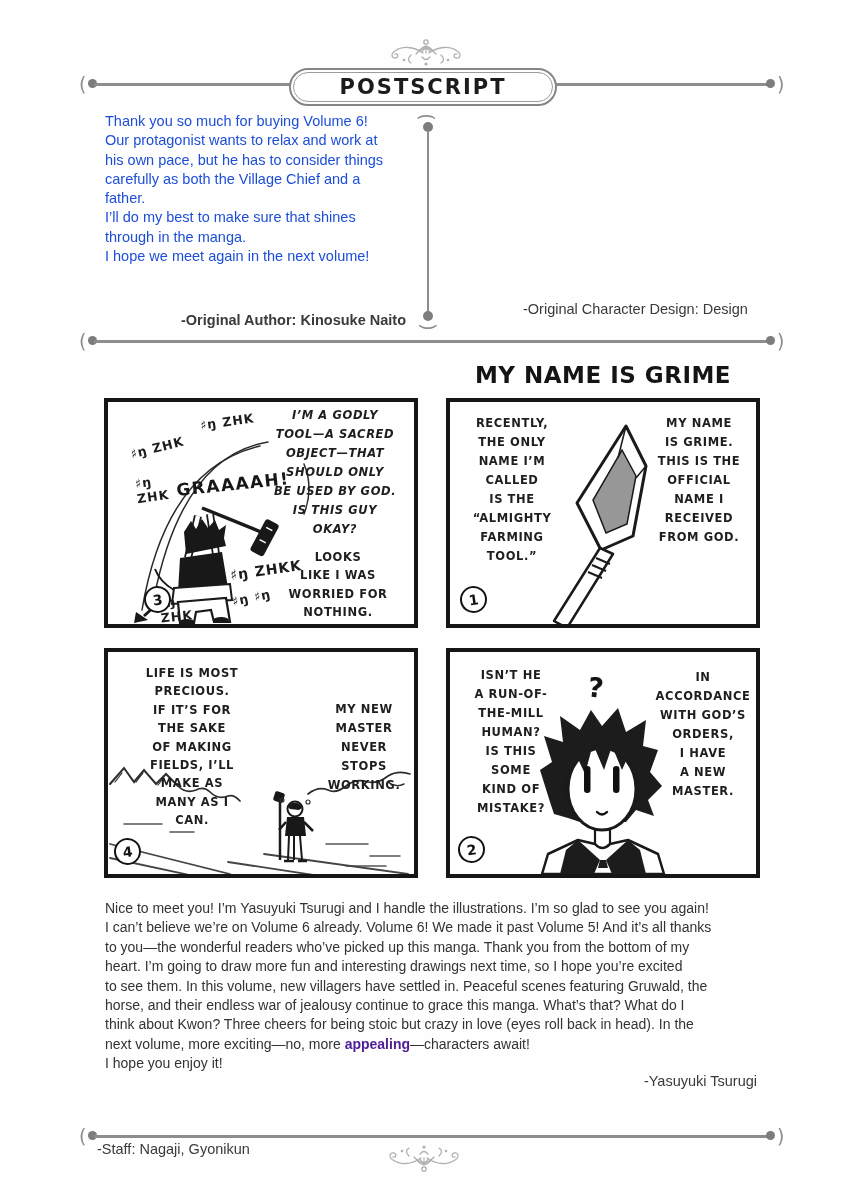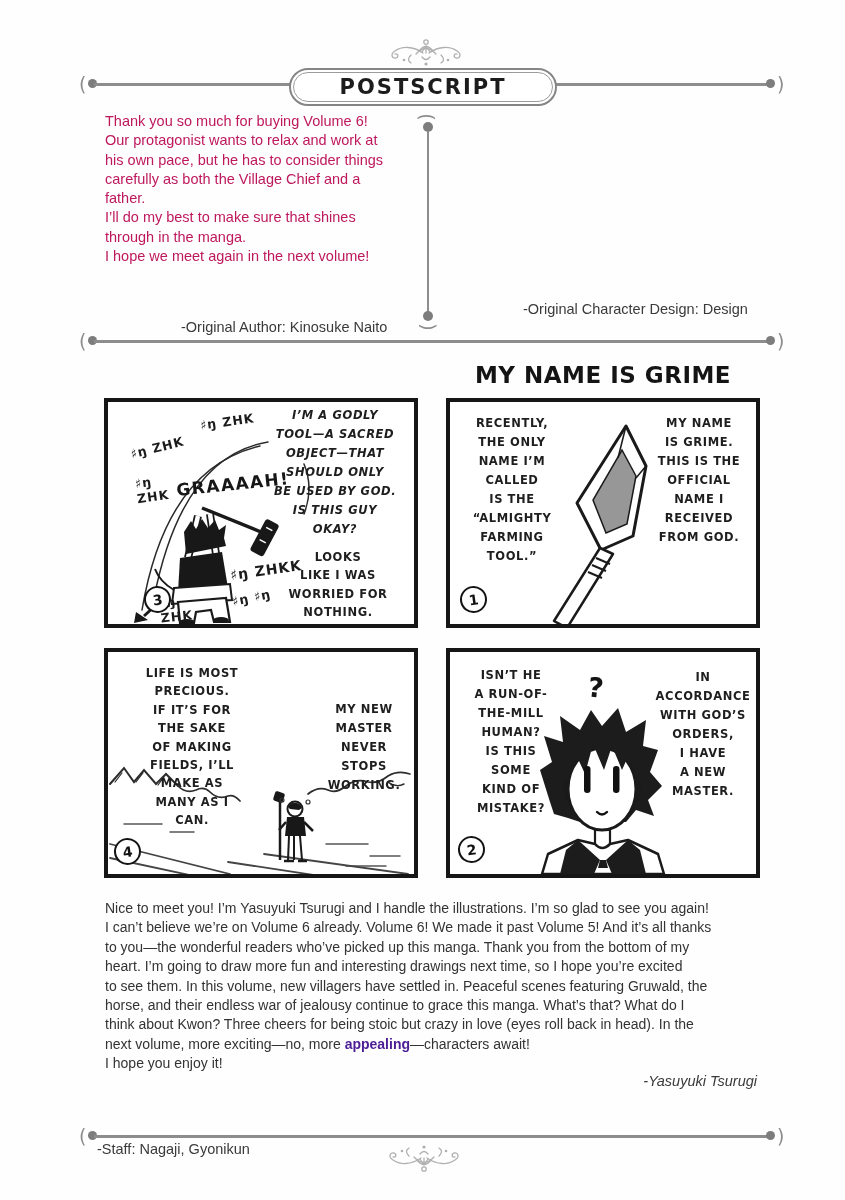--- a/index.html
+++ b/index.html
@@ -25,21 +25,21 @@
   }
   .pill::after {
     content:""; position:absolute; inset:2px; border:1px solid #9c9c9c; border-radius:15px;
   }
   .pill-title {
     font-family:"DejaVu Sans", sans-serif; font-weight:bold; font-size:21px;
     letter-spacing:2px; color:#1c1c1c;
   }
 
   
-  .note { position:absolute; white-space:pre-line; font-size:14.5px; line-height:19.3px; color:#be185d; }
+  .note { position:absolute; white-space:pre-line; font-size:14.5px; line-height:19.3px; color:#1d4ed8; }
   .credit { position:absolute; font-size:14.5px; color:#3a3a3a; }
 
   
   .comic-title {
     position:absolute; left:446px; top:362px; width:314px; text-align:center;
     font-family:"DejaVu Sans", sans-serif; font-weight:bold; font-size:23px;
     letter-spacing:0.5px; color:#141414;
   }
   .panel {
     position:absolute; width:314px; height:230px; background:#fff;
@@ -122,21 +122,21 @@
 I’ll do my best to make sure that shines
 through in the manga.
 I hope we meet again in the next volume!</div>
 
   <span class="paren rot" style="left:420px; top:110px; transform:rotate(90deg);">(</span>
   <div class="dot" style="left:423px; top:122px; width:10px; height:10px;"></div>
   <div class="vrule" style="left:427px; top:131px; height:182px;"></div>
   <div class="dot" style="left:423px; top:311px; width:10px; height:10px;"></div>
   <span class="paren rot" style="left:420px; top:320px; transform:rotate(-90deg);">(</span>
 
-  <div class="credit" style="left:181px; top:319px;">-Original Author: Kinosuke Naito</div>
+  <div class="credit" style="left:181px; top:312px;font-weight:bold;">-Original Author: Kinosuke Naito</div>
   <div class="credit" style="left:523px; top:301px;">-Original Character Design: Design</div>
 
   <span class="paren" style="left:79px; top:332px;">(</span>
   <div class="dot" style="left:88px; top:336px; width:9px; height:9px;"></div>
   <div class="rule" style="left:94px; top:340px; width:676px;"></div>
   <div class="dot" style="left:766px; top:336px; width:9px; height:9px;"></div>
   <span class="paren" style="left:777px; top:332px;">)</span>
 
   <div class="comic-title">MY NAME IS GRIME</div>
 
@@ -312,21 +312,21 @@
   <p class="closing"><span>Nice to meet you! I’m Yasuyuki Tsurugi and I handle the illustrations. I’m so glad to see you again!
 I can’t believe we’re on Volume 6 already. Volume 6! We made it past Volume 5! And it’s all thanks
 to you—the wonderful readers who’ve picked up this manga. Thank you from the bottom of my
 heart. I’m going to draw more fun and interesting drawings next time, so I hope you’re excited
 to see them. In this volume, new villagers have settled in. Peaceful scenes featuring Gruwald, the
 horse, and their endless war of jealousy continue to grace this manga. What’s that? What do I
 think about Kwon? Three cheers for being stoic but crazy in love (eyes roll back in head). In the
 next volume, more exciting—no, more </span><strong>appealing</strong><span>—characters await!
 I hope you enjoy it!</span></p>
 
-  <div class="sig" style="right:88px; top:1073px; text-align:right;font-style:italic;">-Yasuyuki Tsurugi</div>
+  <div class="sig" style="right:88px; top:1073px; text-align:right;">-Yasuyuki Tsurugi</div>
   <div class="sig" style="left:97px; top:1097px;margin-top:44px;">-Staff: Nagaji, Gyonikun</div>
 
   <span class="paren" style="left:79px; top:1127px;">(</span>
   <div class="dot" style="left:88px; top:1131px; width:9px; height:9px;"></div>
   <div class="rule" style="left:94px; top:1135px; width:676px;"></div>
   <div class="dot" style="left:766px; top:1131px; width:9px; height:9px;"></div>
   <span class="paren" style="left:777px; top:1127px;">)</span>
 
   <svg class="ornament flipY" style="left:378px; top:1145px;" width="92" height="28" viewBox="0 0 92 28">
     <g fill="none" stroke="#b0b0b0" stroke-width="1.3" stroke-linecap="round">

